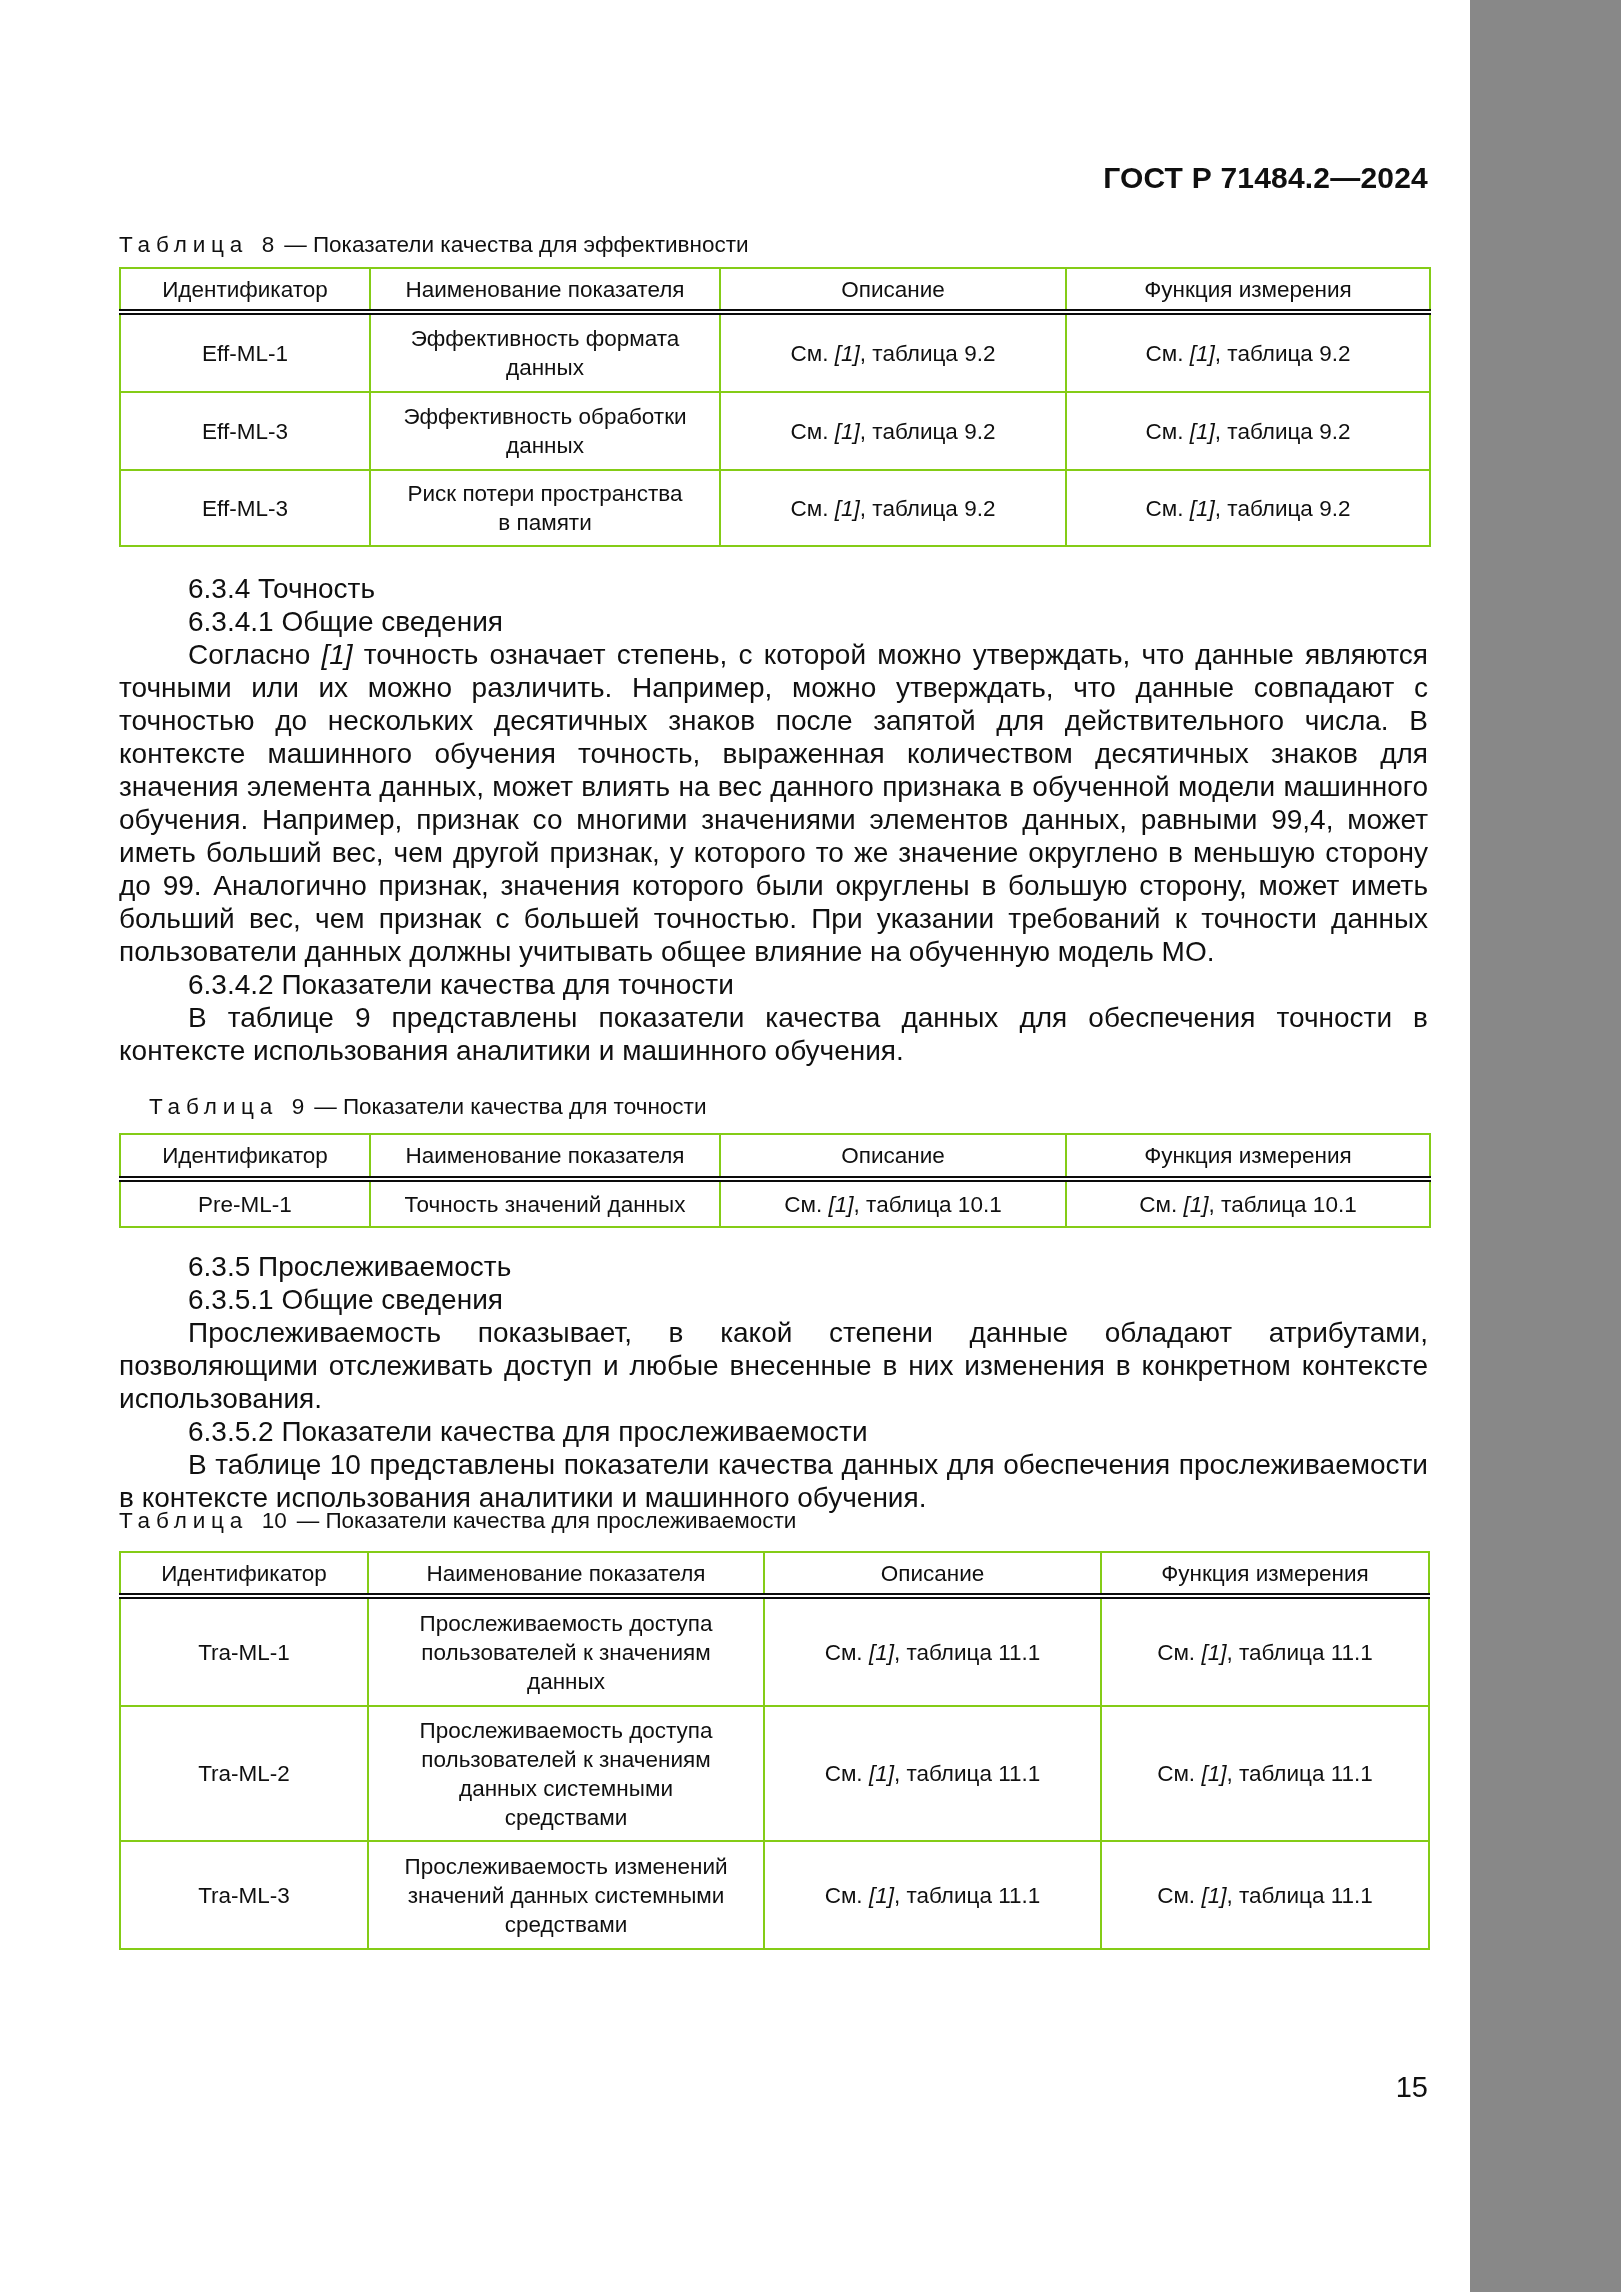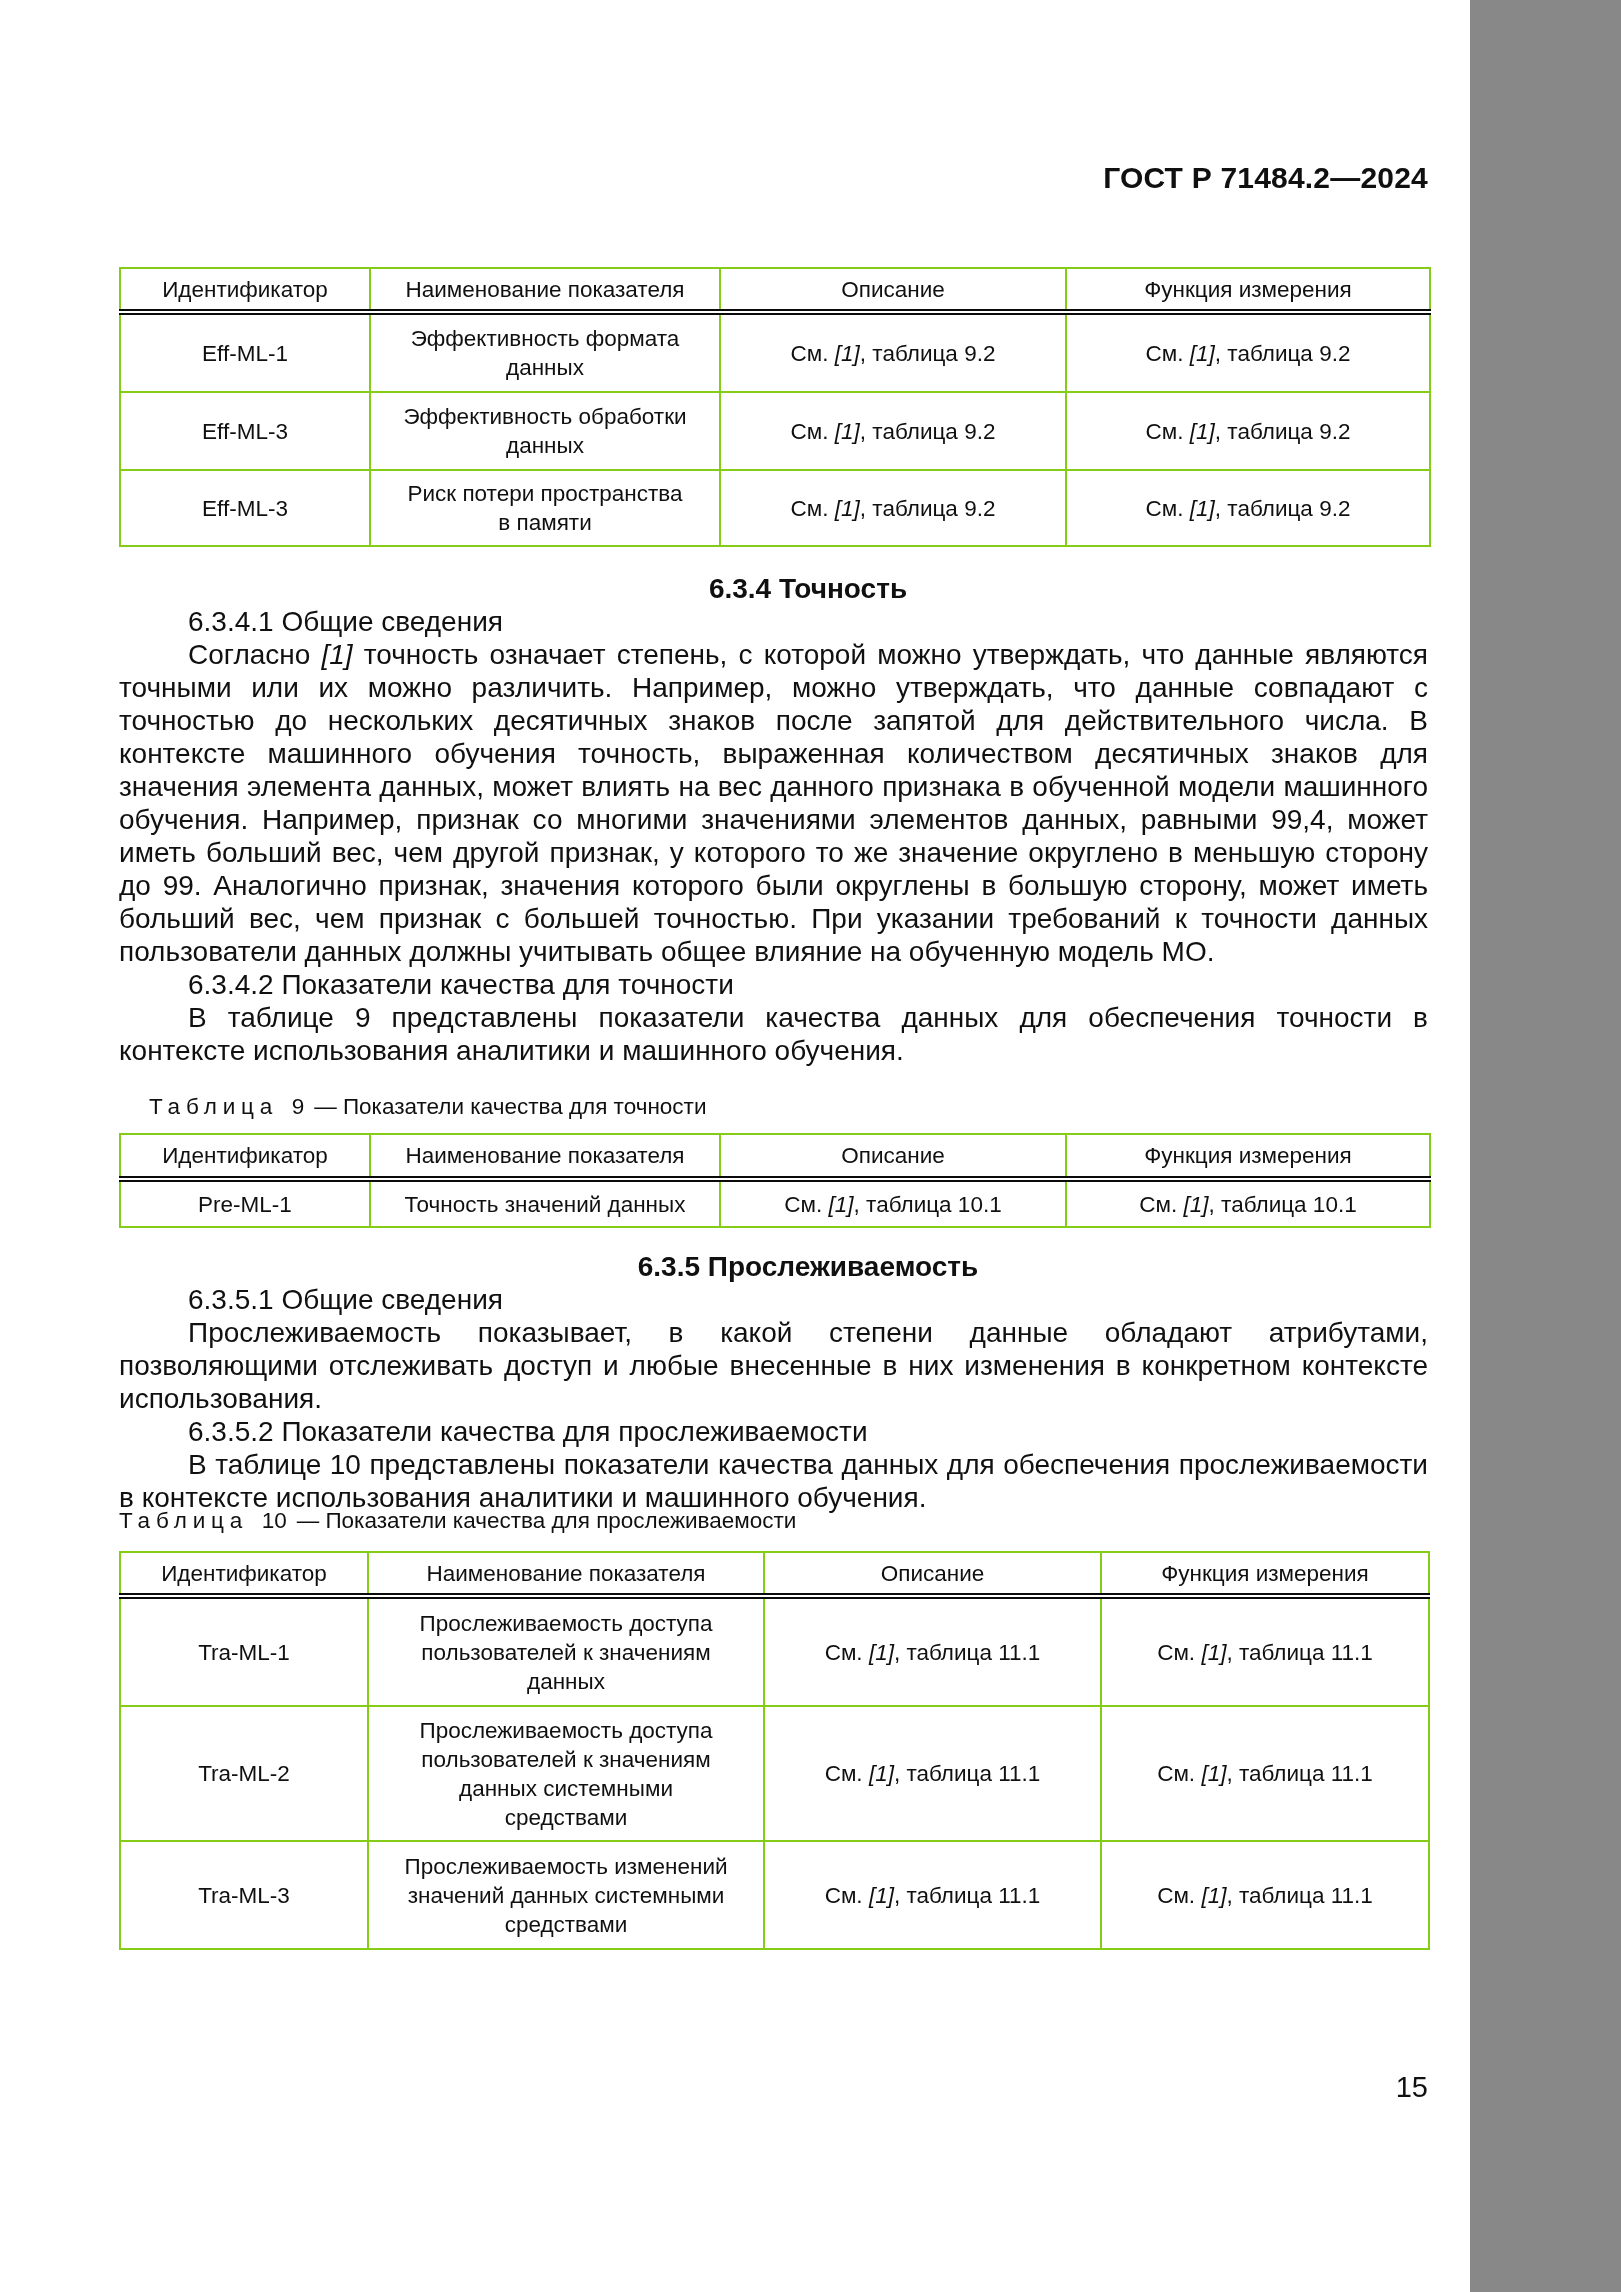--- a/index.html
+++ b/index.html
@@ -54,38 +54,39 @@
   }
   thead th { border-bottom: 6.9px double #0a0a0a; }
   tbody tr { border-top: 2.9px solid #0a0a0a; }
   .cell-lines { white-space: pre-line; }
   .ref { font-style: italic; }
 
   
   .textblock { font-size: 28px; line-height: 33px; }
   .textblock p { margin: 0; text-indent: 69px; }
   .textblock p.just { text-align: justify; }
-  .textblock p.bold { font-weight: bold; text-align: center; }
+  .textblock p.bold { font-weight: normal; }
 
   #table8 { top: 267px; }
   #caption8 { top: 231px; }
   #text1 { top: 572px; }
   #caption9 { top: 1093px; margin-left: 30px; }
   #table9 { top: 1133px; }
   #text2 { top: 1250px; }
   #caption10 { top: 1507px; }
   #table10 { top: 1551px; }
 </style>
 </head>
 <body>
 
 <div id="page">
 
   <div id="gost-header" class="abs">ГОСТ Р 71484.2—2024</div>
 
+  <div id="caption8" class="abs tcaption"><span class="tab-label">Таблица</span><span class="tab-num">8</span><span>— Показатели качества для эффективности</span></div>
 
   <table id="table8" class="abs">
     <colgroup>
         <col style="width:250px">
         <col style="width:350px">
         <col style="width:346px">
         <col style="width:364px">
       </colgroup>
     <thead>
       <tr style="height:44px">

